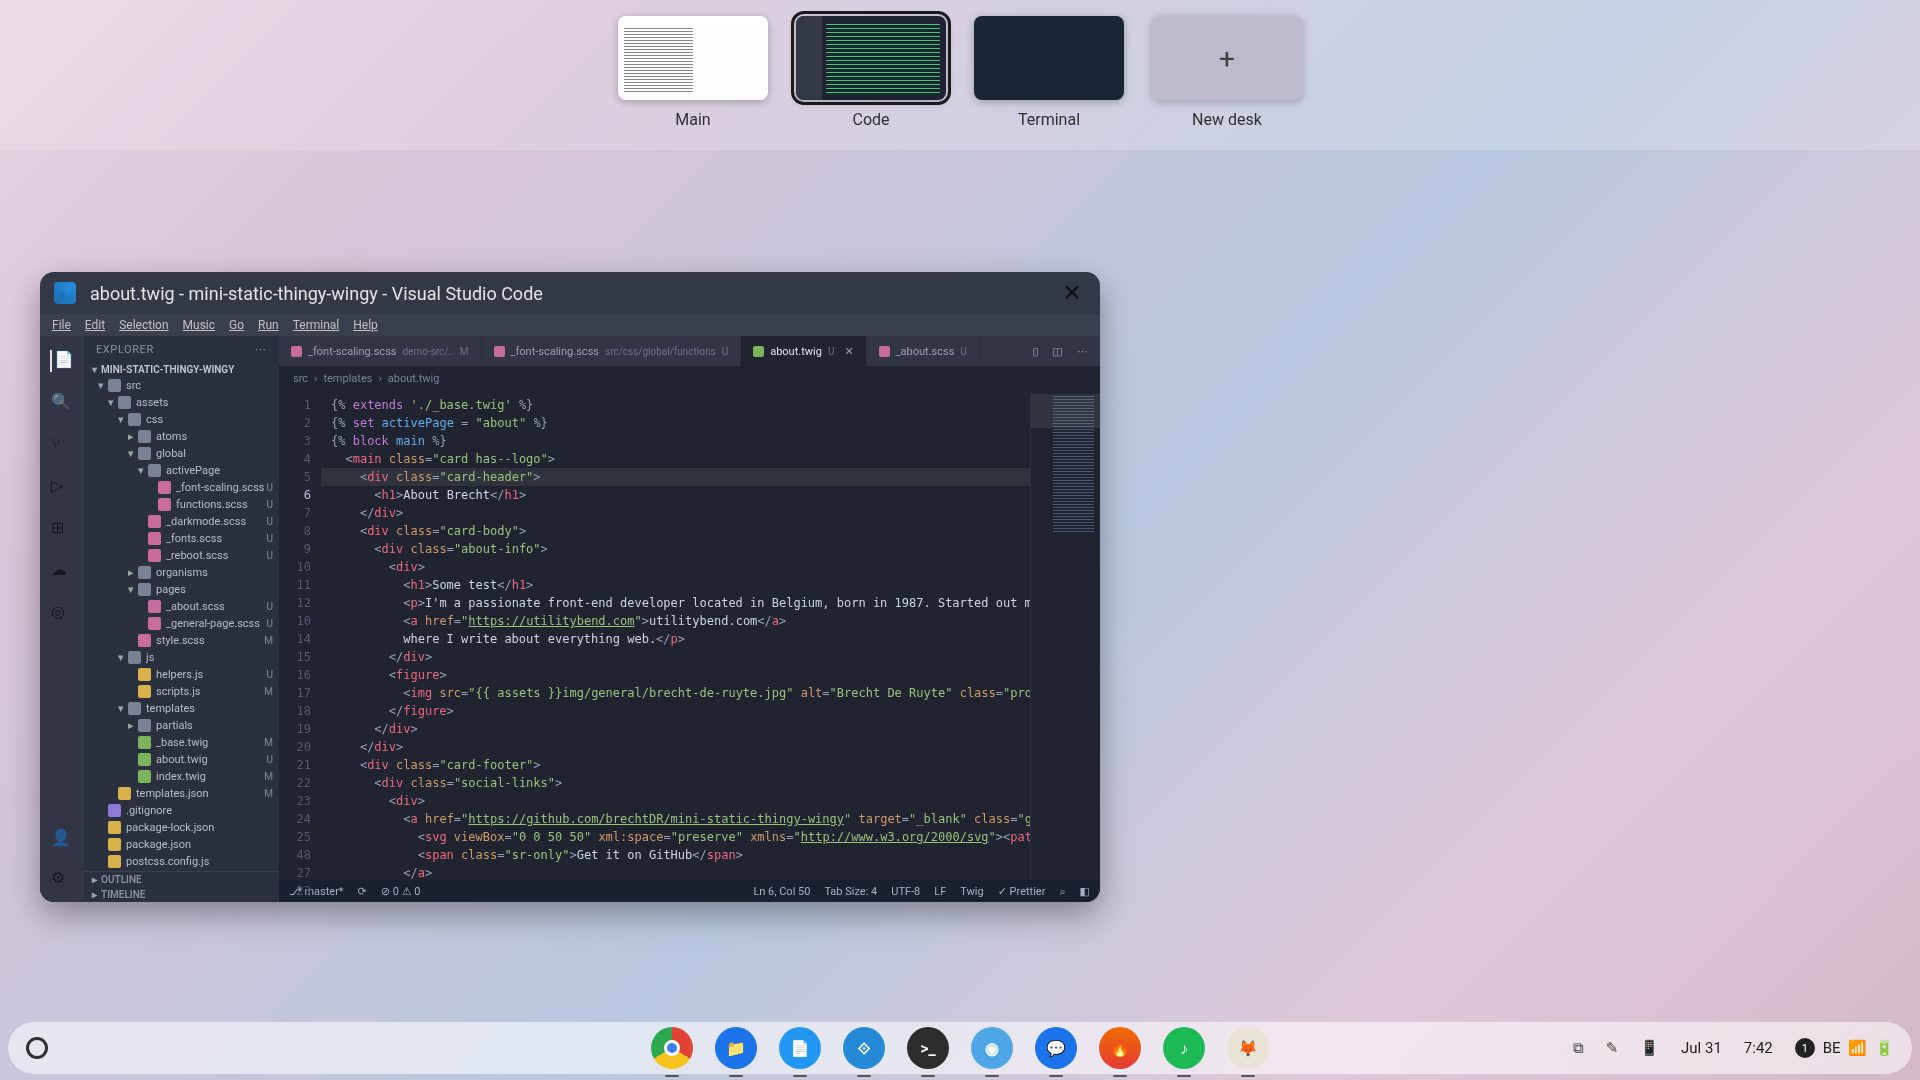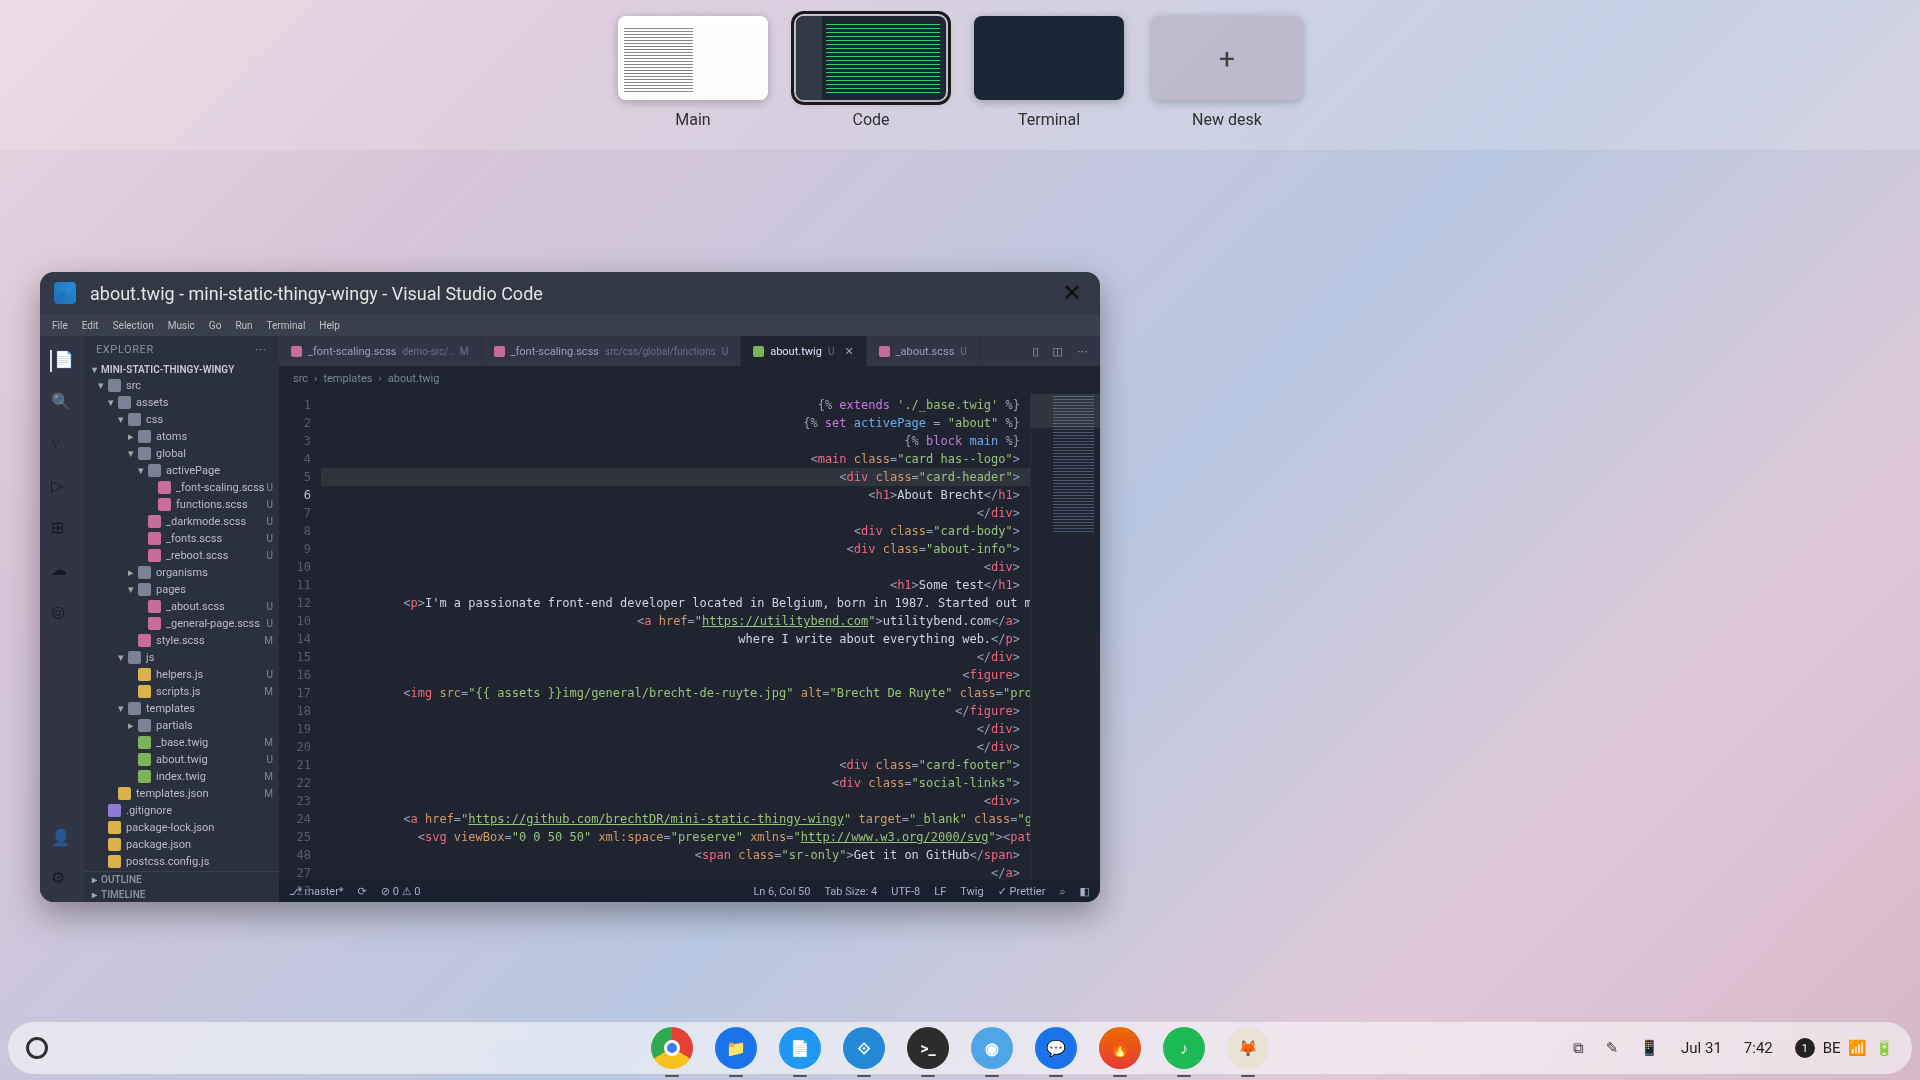--- a/index.html
+++ b/index.html
@@ -61,22 +61,22 @@
   height: 42px; background: rgba(255,255,255,.04);
   display: flex; align-items: center; padding: 0 14px; gap: 14px;
 }
 #vsc-icon {
   width: 22px; height: 22px; border-radius: 4px;
   background: conic-gradient(from 45deg,#2489d6,#1e70b8,#2489d6);
 }
 #win-title { color: #e4e4e4; font-size: 18px; }
 #win-close { margin-left: auto; font-size: 24px; color: #111; background: transparent;
   width: 28px; height: 28px; display:flex;align-items:center;justify-content:center;cursor:pointer;}
-#menubar { height: 22px; background:#3a3f4e; color:#c0c0c0; font-size:10px;
-  display:flex;align-items:center;gap:14px;padding:0 12px;}
+#menubar { height: 22px; background:#3a3f4e; color:#c0c0c0; font-size:12px;
+  display:flex;align-items:center;gap:14px;padding:0 12px;text-decoration:underline;}
 #menubar span{cursor:pointer;}
 
 
 #vsc-body{flex:1;display:flex;min-height:0;}
 #actbar{width:44px;background:#313546;display:flex;flex-direction:column;align-items:center;gap:20px;padding-top:14px;}
 .act-ic{width:22px;height:22px;opacity:.55;cursor:pointer;}
 .act-ic.on{opacity:1;border-left:2px solid #e0e0e0;margin-left:-2px;padding-left:2px;}
 .act-bottom{margin-top:auto;margin-bottom:12px;display:flex;flex-direction:column;gap:18px;}
 
 #sidebar{width:195px;background:#2b303f;color:#b8bcc9;font-size:11px;display:flex;flex-direction:column;}
@@ -107,21 +107,21 @@
 .tab.active{background:#1f2430;color:#dbe2ff;}
 .tab .sub{color:#6a7088;font-size:10px;}
 .tab .cls{color:#9aa0b5;margin-left:4px;}
 #tab-actions{margin-left:auto;display:flex;align-items:center;gap:14px;padding:0 12px;color:#9aa0b5;}
 #crumbs{height:24px;background:#1f2430;color:#79839a;font-size:11px;display:flex;align-items:center;gap:6px;padding:0 14px;}
 #crumbs span{color:#79839a;}
 
 #editor{flex:1;display:flex;background:#1f2430;min-height:0;position:relative;}
 #gut{width:42px;color:#555c72;text-align:right;padding:6px 10px 6px 0;font:12px/18px "SFMono-Regular",Consolas,monospace;}
 #gut div.cl{color:#b7c0da;}
-#code{flex:1;padding:6px 0;font:12px/18px "SFMono-Regular",Consolas,monospace;white-space:pre;color:#cdd4e6;overflow:hidden;text-align:right;}
+#code{flex:1;padding:6px 0;font:12px/18px "SFMono-Regular",Consolas,monospace;white-space:pre;color:#cdd4e6;overflow:hidden;}
 #code .row{padding:0 10px;}
 #code .row.cl{background:rgba(255,255,255,.07);}
 .k{color:#c678dd;} .fn{color:#61afef;} .s{color:#98c379;} .s u{color:#98c379;text-decoration:underline;}
 .t{color:#f06880;} .a{color:#d19a66;} .op{color:#979fba;}
 #minimap{width:70px;background:#1f2430;border-left:1px solid #2b303f;position:relative;}
 #minimap::before{content:"";position:absolute;top:6px;right:6px;left:22px;height:28%;background:repeating-linear-gradient(#4a5570 0 1px,transparent 1px 3px);}
 #minimap-v{position:absolute;top:4px;left:0;right:0;height:34px;background:rgba(255,255,255,.08);}
 
 #statusbar{height:22px;background:#192030;color:#a8b0c6;font-size:11px;display:flex;align-items:center;padding:0 10px;gap:14px;}
 #statusbar .r{margin-left:auto;display:flex;gap:14px;align-items:center;}

